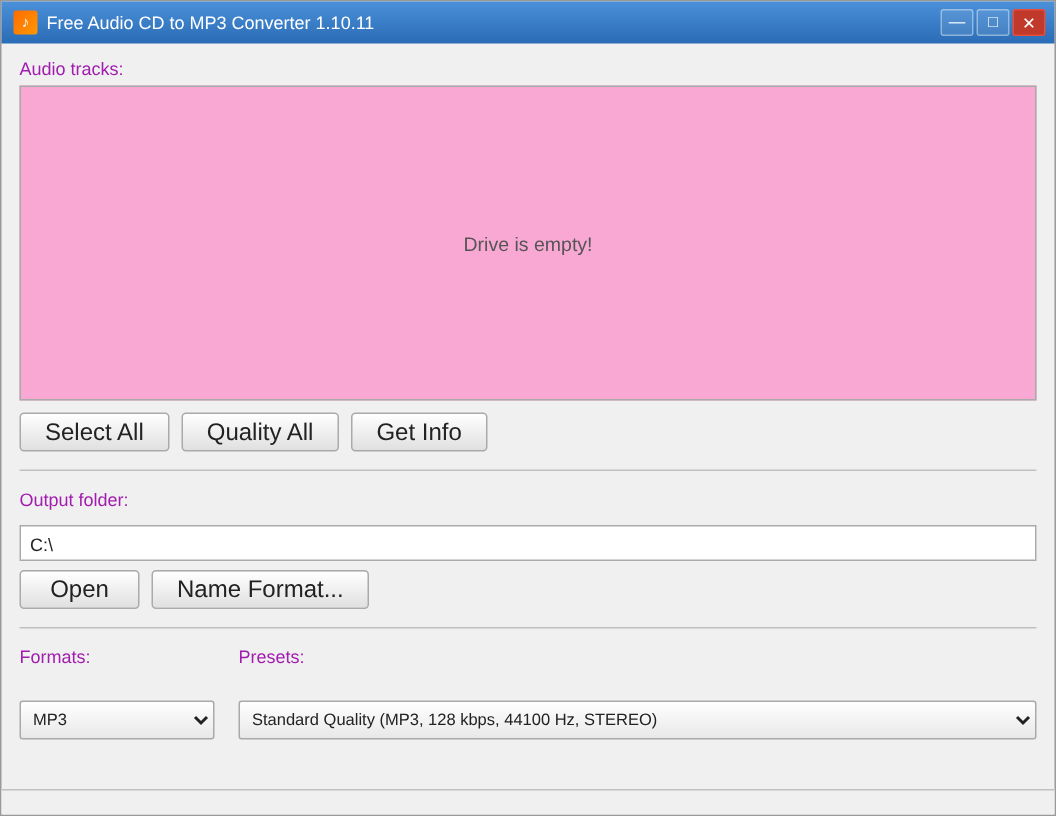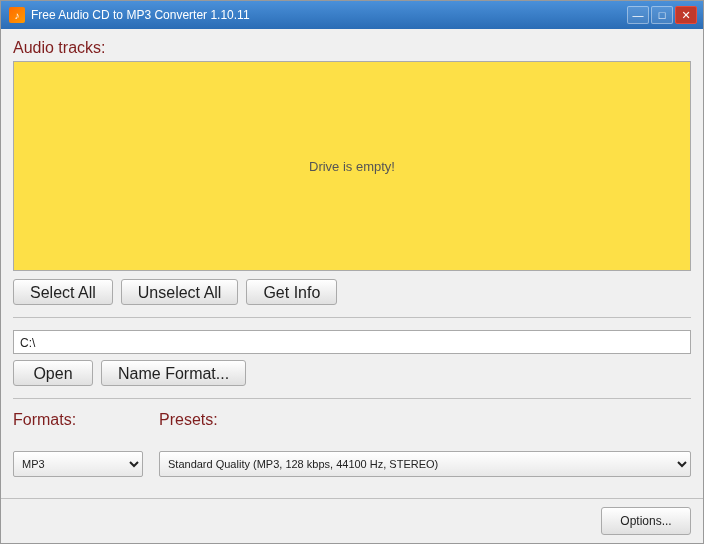--- a/index.html
+++ b/index.html
@@ -87,33 +87,33 @@
 
     .content {
       flex: 1;
       padding: 10px 12px;
       display: flex;
       flex-direction: column;
       gap: 8px;
     }
 
     .section-label {
-      font-size: 16px;
-      color: #7f1d1d;
+      font-size: 12px;
+      color: #a21caf;
       margin-bottom: 4px;
     }
 
     .tracks-section {
       display: flex;
       flex-direction: column;
     }
 
     .tracks-list {
       border: 1px solid #aaa;
-      background: #fde047;
+      background: #f9a8d4;
       height: 210px;
       display: flex;
       align-items: center;
       justify-content: center;
       color: #555;
       font-size: 13px;
     }
 
     .tracks-buttons {
       display: flex;
@@ -236,28 +236,29 @@
 
   <div class="content">
 
     <div class="tracks-section">
       <div class="section-label">Audio tracks:</div>
       <div class="tracks-list">
         <span>Drive is empty!</span>
       </div>
       <div class="tracks-buttons">
         <button class="btn">Select All</button>
-        <button class="btn">Unselect All</button>
+        <button class="btn">Quality All</button>
         <button class="btn">Get Info</button>
       </div>
     </div>
 
     <hr class="divider">
 
     <div class="output-section">
+      <div class="section-label">Output folder:</div>
       <div class="output-path">C:\</div>
       <div class="output-buttons">
         <button class="btn">Open</button>
         <button class="btn">Name Format...</button>
       </div>
     </div>
 
     <hr class="divider">
 
     <div class="formats-section">
@@ -277,15 +278,14 @@
           <option selected="">Standard Quality (MP3, 128 kbps, 44100 Hz, STEREO)</option>
           <option>High Quality (MP3, 256 kbps, 44100 Hz, STEREO)</option>
           <option>Low Quality (MP3, 64 kbps, 44100 Hz, MONO)</option>
         </select>
       </div>
     </div>
 
   </div>
 
   <div class="bottom-bar">
-    <button class="btn btn-large">Options...</button>
   </div>
 </div>
 
 </body></html>

